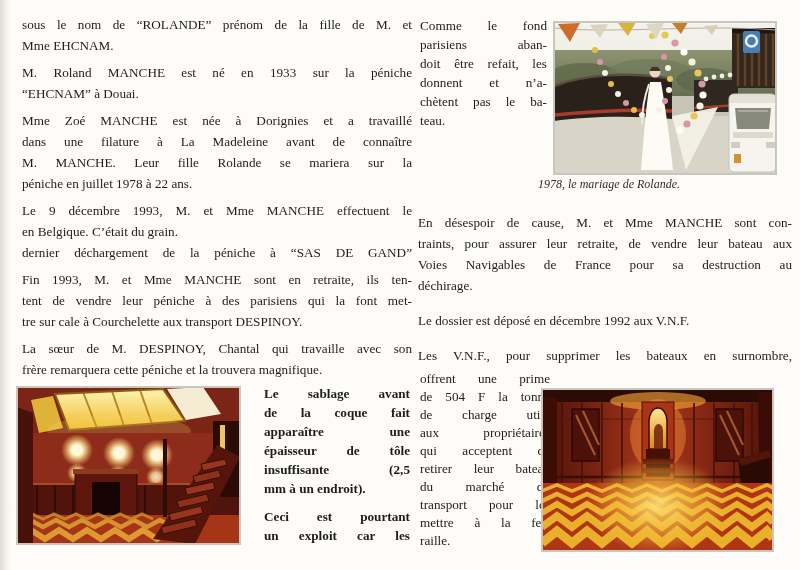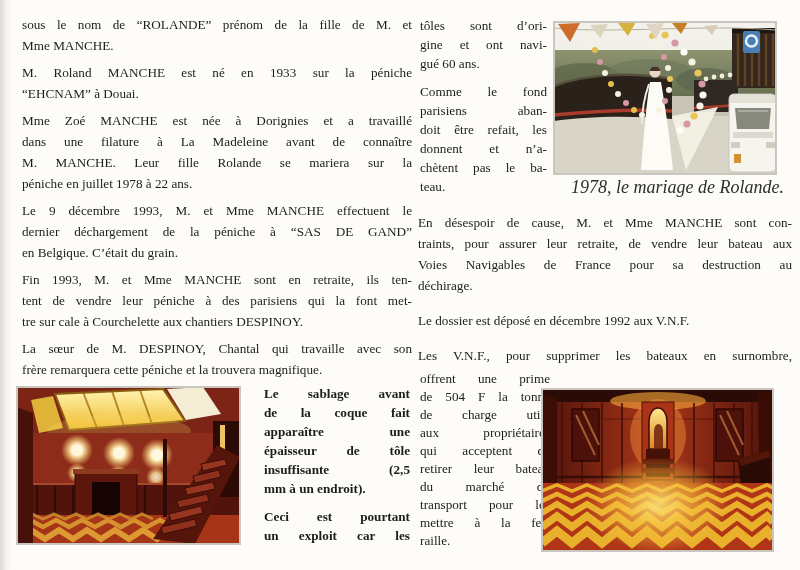--- a/index.html
+++ b/index.html
@@ -17,62 +17,62 @@
   .para{margin:0 0 6px 0;}
   .wide  .para{font-size:13.2px;line-height:21px;}
   .rwide .para{font-size:13.2px;line-height:21px;margin-bottom:14px;}
   .narrow .para{font-size:13.2px;line-height:19px;margin-bottom:9px;}
   .nb .para{line-height:18px;}
   .tl{text-align:justify;text-align-last:left;white-space:nowrap;}
   .tl.j{text-align-last:justify;}
   .photo{position:absolute;border:1px solid #c9c7bf;background:#7c2114;}
   .photo svg{display:block;}
   #caption-tr{
-    position:absolute;left:567px;top:177px;width:221px;
-    font-style:italic;font-size:18px;color:#2d2d2a;text-align:center;padding-right:2px;
+    position:absolute;left:538px;top:177px;width:221px;
+    font-style:italic;font-size:12px;color:#2d2d2a;text-align:left;padding-right:2px;
   }
   
   #left-wide{left:22px;top:14px;width:390px;}
   #left-narrow{left:264px;top:384px;width:146px;font-weight:bold;}
   #right-narrow-top{left:420px;top:16px;width:127px;}
   #right-wide{left:418px;top:212px;width:374px;}
   #right-narrow-bottom{left:420px;top:370px;width:130px;}
   #photo-tr{left:553px;top:21px;width:222px;height:152px;}
   #photo-bl{left:16px;top:386px;width:223px;height:157px;}
   #photo-br{left:541px;top:388px;width:231px;height:162px;}
 </style>
 </head>
 <body>
 
 <div id="page">
 
   <div id="left-wide" class="col wide">
     <div class="para">
         <div class="tl j">sous le nom de “ROLANDE” prénom de la fille de M. et</div>
-        <div class="tl">Mme MANCHE.</div>
+        <div class="tl">Mme EHCNAM.</div>
       </div>
     <div class="para">
         <div class="tl j">M. Roland MANCHE est né en 1933 sur la péniche</div>
         <div class="tl">“EHCNAM” à Douai.</div>
       </div>
     <div class="para">
         <div class="tl j">Mme Zoé MANCHE est née à Dorignies et a travaillé</div>
         <div class="tl j">dans une filature à La Madeleine avant de connaître</div>
         <div class="tl j">M. MANCHE. Leur fille Rolande se mariera sur la</div>
         <div class="tl">péniche en juillet 1978 à 22 ans.</div>
       </div>
     <div class="para">
         <div class="tl j">Le 9 décembre 1993, M. et Mme MANCHE effectuent le</div>
+        <div class="tl">en Belgique. C’était du grain.</div>
         <div class="tl j">dernier déchargement de la péniche à “SAS DE GAND”</div>
-        <div class="tl">en Belgique. C’était du grain.</div>
       </div>
     <div class="para">
         <div class="tl j">Fin 1993, M. et Mme MANCHE sont en retraite, ils ten-</div>
         <div class="tl j">tent de vendre leur péniche à des parisiens qui la font met-</div>
-        <div class="tl">tre sur cale à Courchelette aux chantiers DESPINOY.</div>
+        <div class="tl">tre sur cale à Courchelette aux transport DESPINOY.</div>
       </div>
     <div class="para">
         <div class="tl j">La sœur de M. DESPINOY, Chantal qui travaille avec son</div>
         <div class="tl">frère remarquera cette péniche et la trouvera magnifique.</div>
       </div>
   </div>
 
   <div id="left-narrow" class="col narrow">
     <div class="para">
         <div class="tl j">Le sablage avant</div>
@@ -82,25 +82,20 @@
         <div class="tl j">insuffisante (2,5</div>
         <div class="tl">mm à un endroit).</div>
       </div>
     <div class="para">
         <div class="tl j">Ceci est pourtant</div>
         <div class="tl j">un exploit car les</div>
       </div>
   </div>
 
   <div id="right-narrow-top" class="col narrow">
-    <div class="para">
-        <div class="tl j">tôles sont d’ori-</div>
-        <div class="tl j">gine et ont navi-</div>
-        <div class="tl">gué 60 ans.</div>
-      </div>
     <div class="para">
         <div class="tl j">Comme le fond</div>
         <div class="tl j">parisiens aban-</div>
         <div class="tl j">doit être refait, les</div>
         <div class="tl j">donnent et n’a-</div>
         <div class="tl j">chètent pas le ba-</div>
         <div class="tl">teau.</div>
       </div>
   </div>
 

